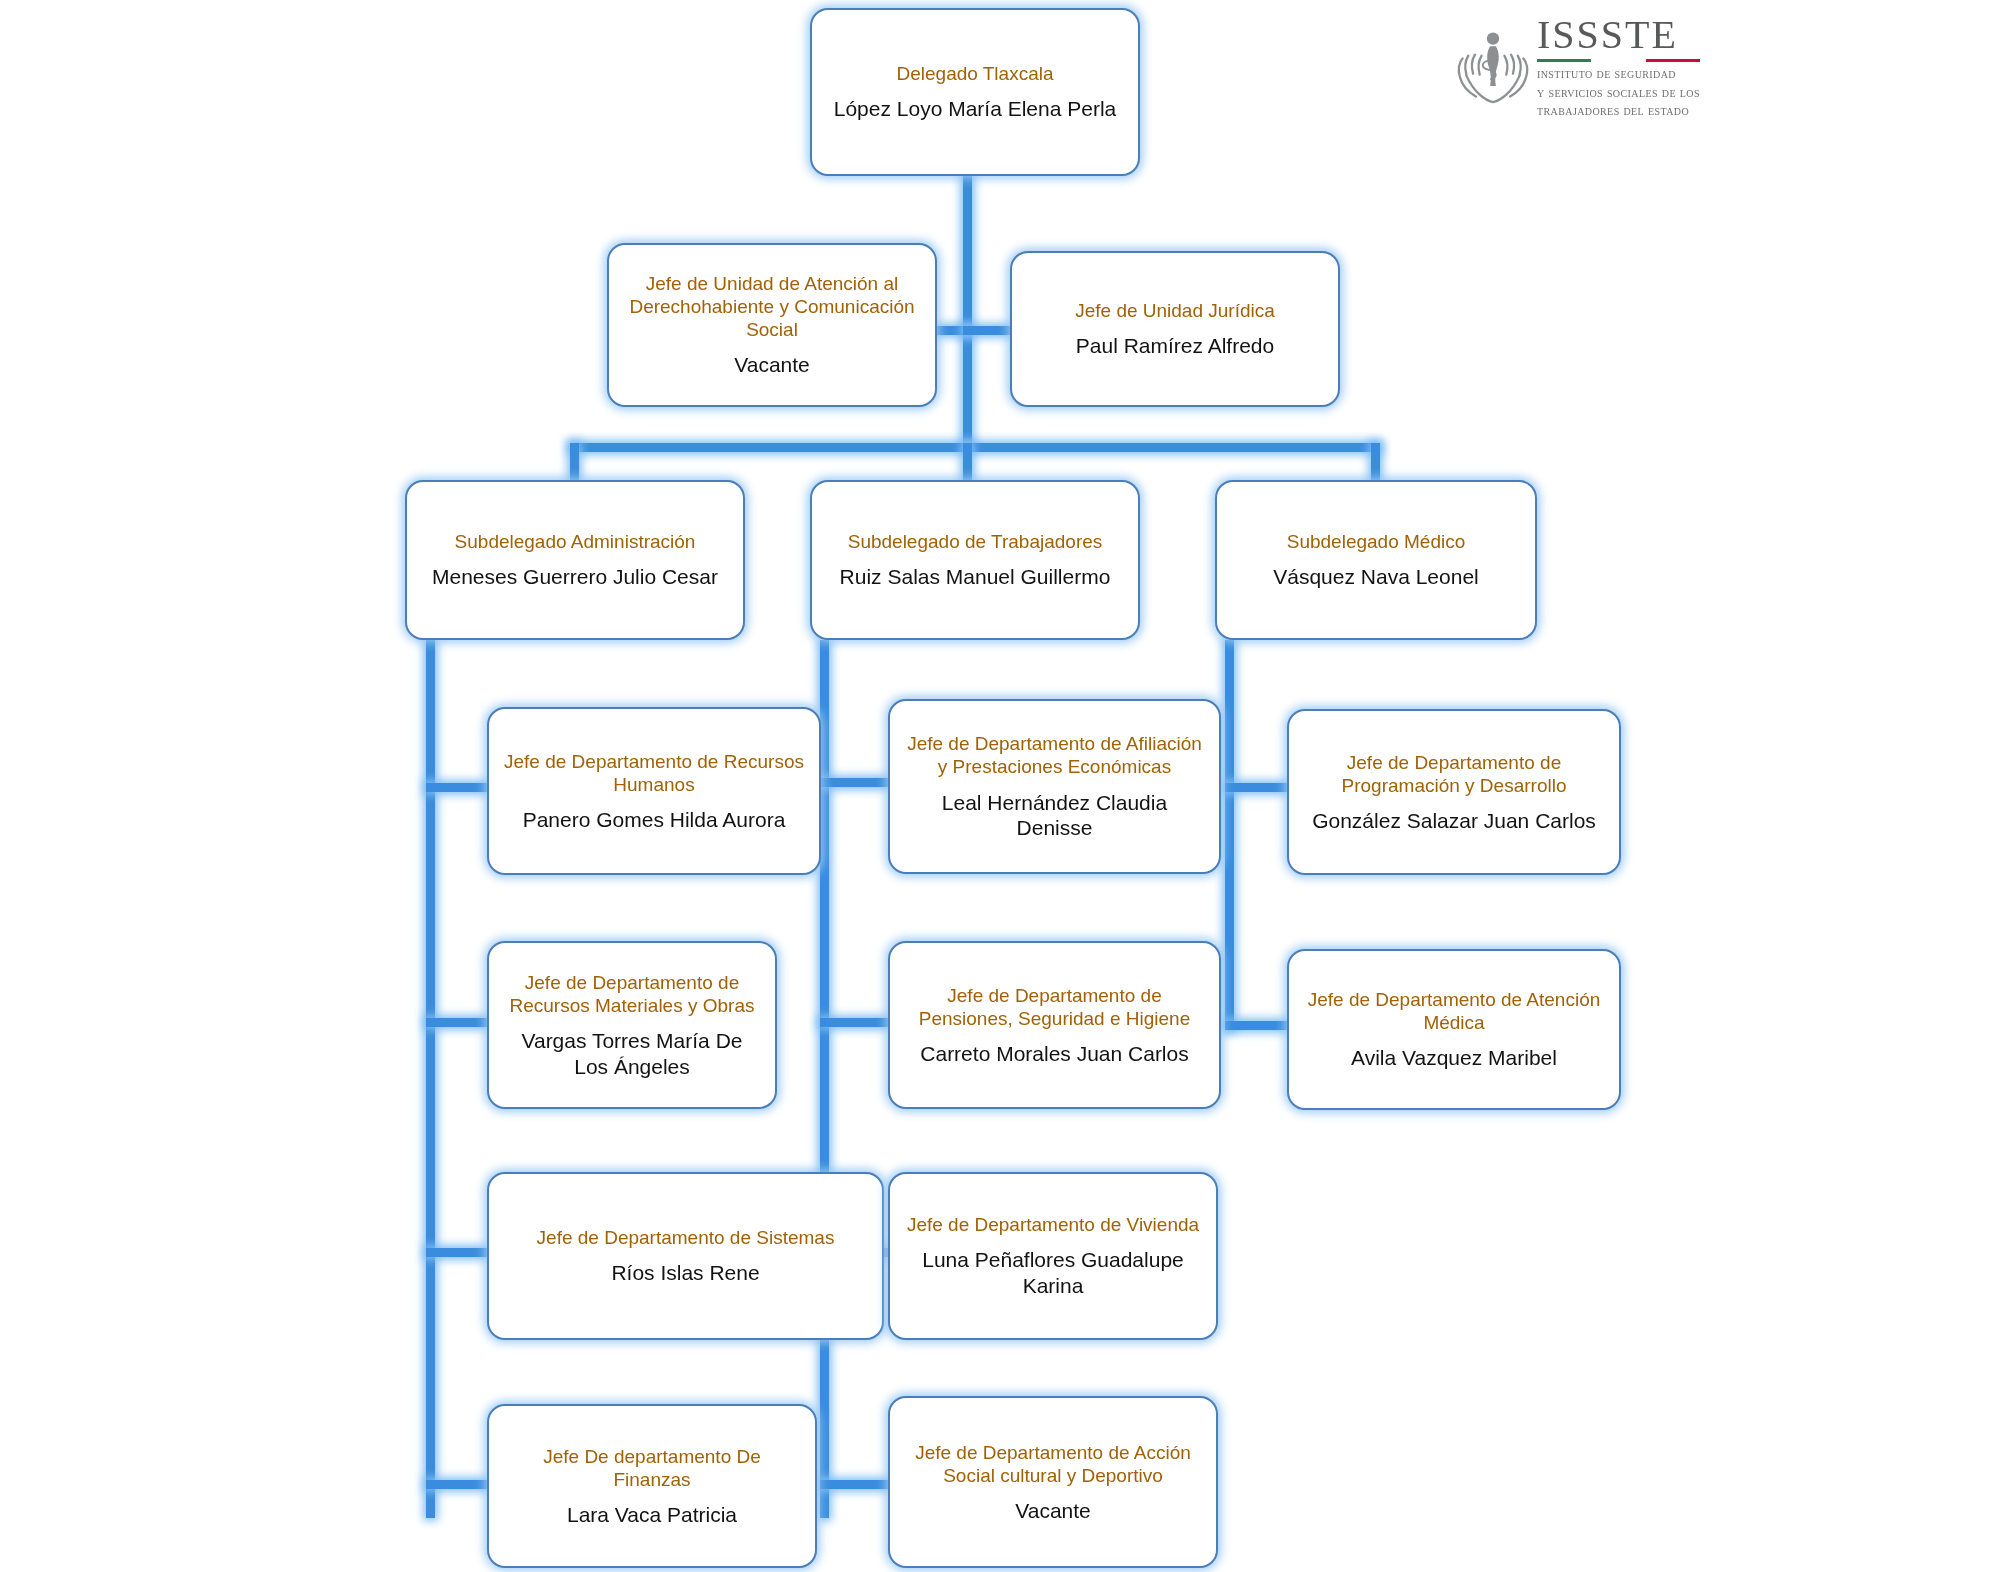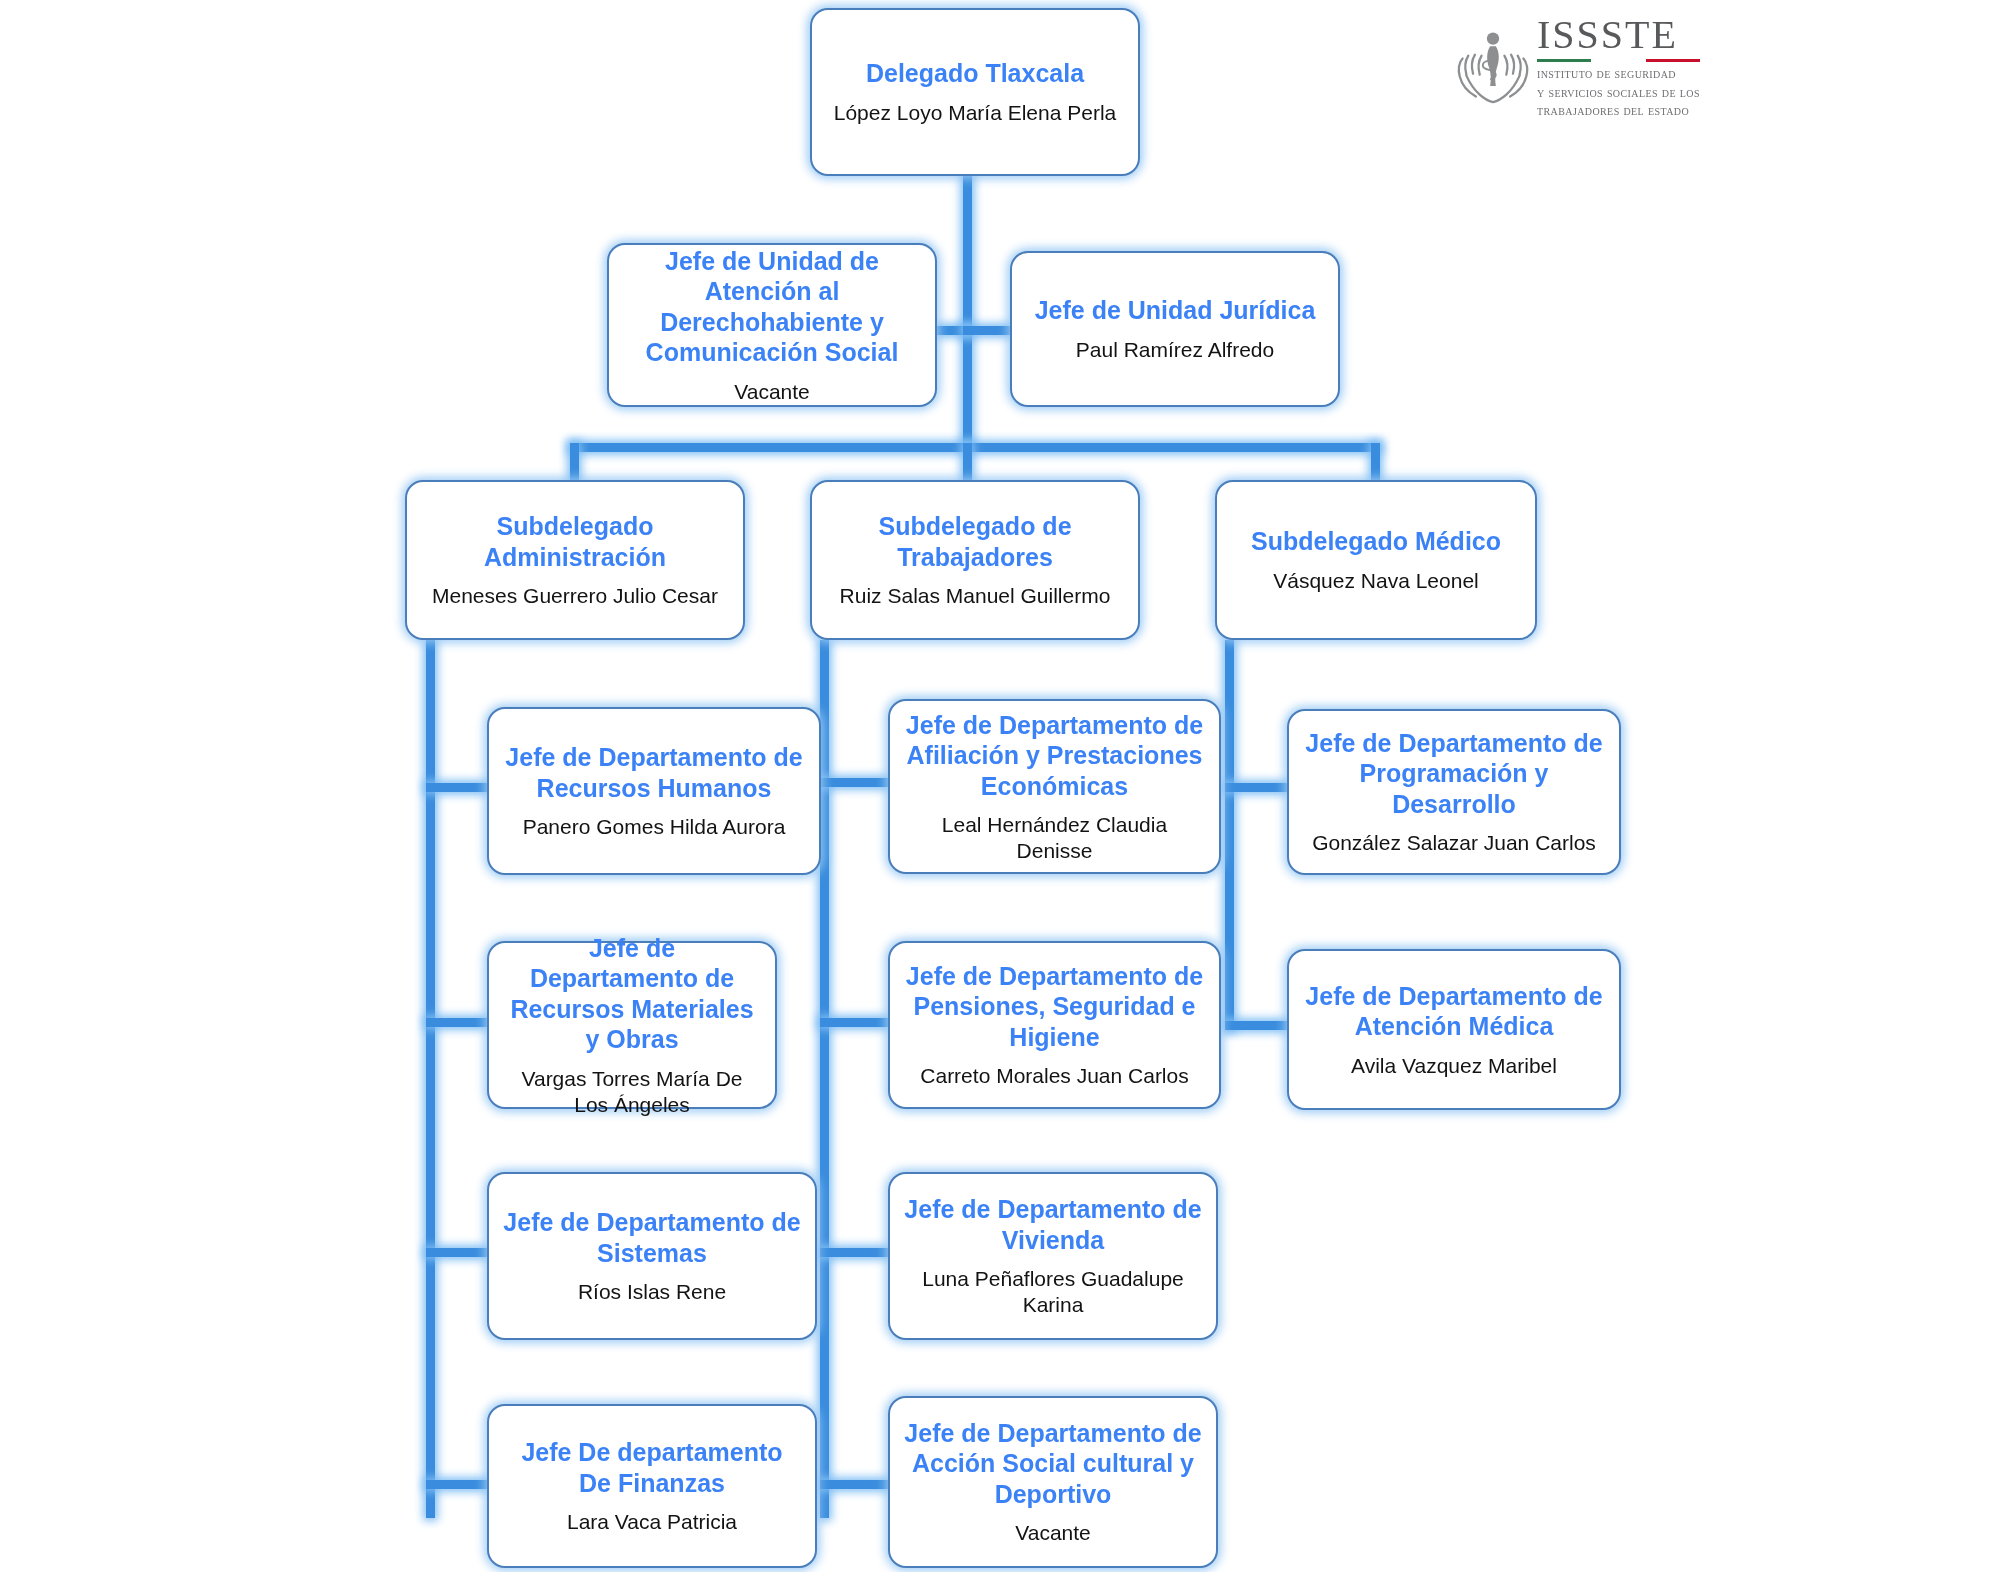--- a/index.html
+++ b/index.html
@@ -38,24 +38,24 @@
     box-shadow: 0 0 10px 3px rgba(150, 200, 245, 0.9);
     display: flex;
     flex-direction: column;
     align-items: center;
     justify-content: center;
     text-align: center;
     padding: 8px 14px;
     z-index: 3;
   }
   .node .title {
-    font-weight: bold;
-    font-size: 25px;
+    font-weight: normal;
+    font-size: 19px;
     line-height: 1.22;
-    color: #3b82f6;
+    color: #a16207;
     margin-bottom: 11px;
   }
   .node .person {
     font-weight: normal;
     font-size: 21px;
     line-height: 1.22;
     color: #131313;
   }
 
   
@@ -195,21 +195,21 @@
   <div class="node" style="left:888px; top:941px; width:333px; height:168px;">
     <div class="title">Jefe de Departamento de Pensiones, Seguridad e Higiene</div>
     <div class="person">Carreto Morales Juan Carlos</div>
   </div>
 
   <div class="node" style="left:1287px; top:949px; width:334px; height:161px;">
     <div class="title">Jefe de Departamento de Atención Médica</div>
     <div class="person">Avila Vazquez Maribel</div>
   </div>
 
-  <div class="node" style="left:487px; top:1172px; width:330px; height:168px;">
+  <div class="node" style="left:487px; top:1172px; width:397px; height:168px;">
     <div class="title">Jefe de Departamento de Sistemas</div>
     <div class="person">Ríos Islas Rene</div>
   </div>
 
   <div class="node" style="left:888px; top:1172px; width:330px; height:168px;">
     <div class="title">Jefe de Departamento de Vivienda</div>
     <div class="person">Luna Peñaflores Guadalupe Karina</div>
   </div>
 
   <div class="node" style="left:487px; top:1404px; width:330px; height:164px;">

